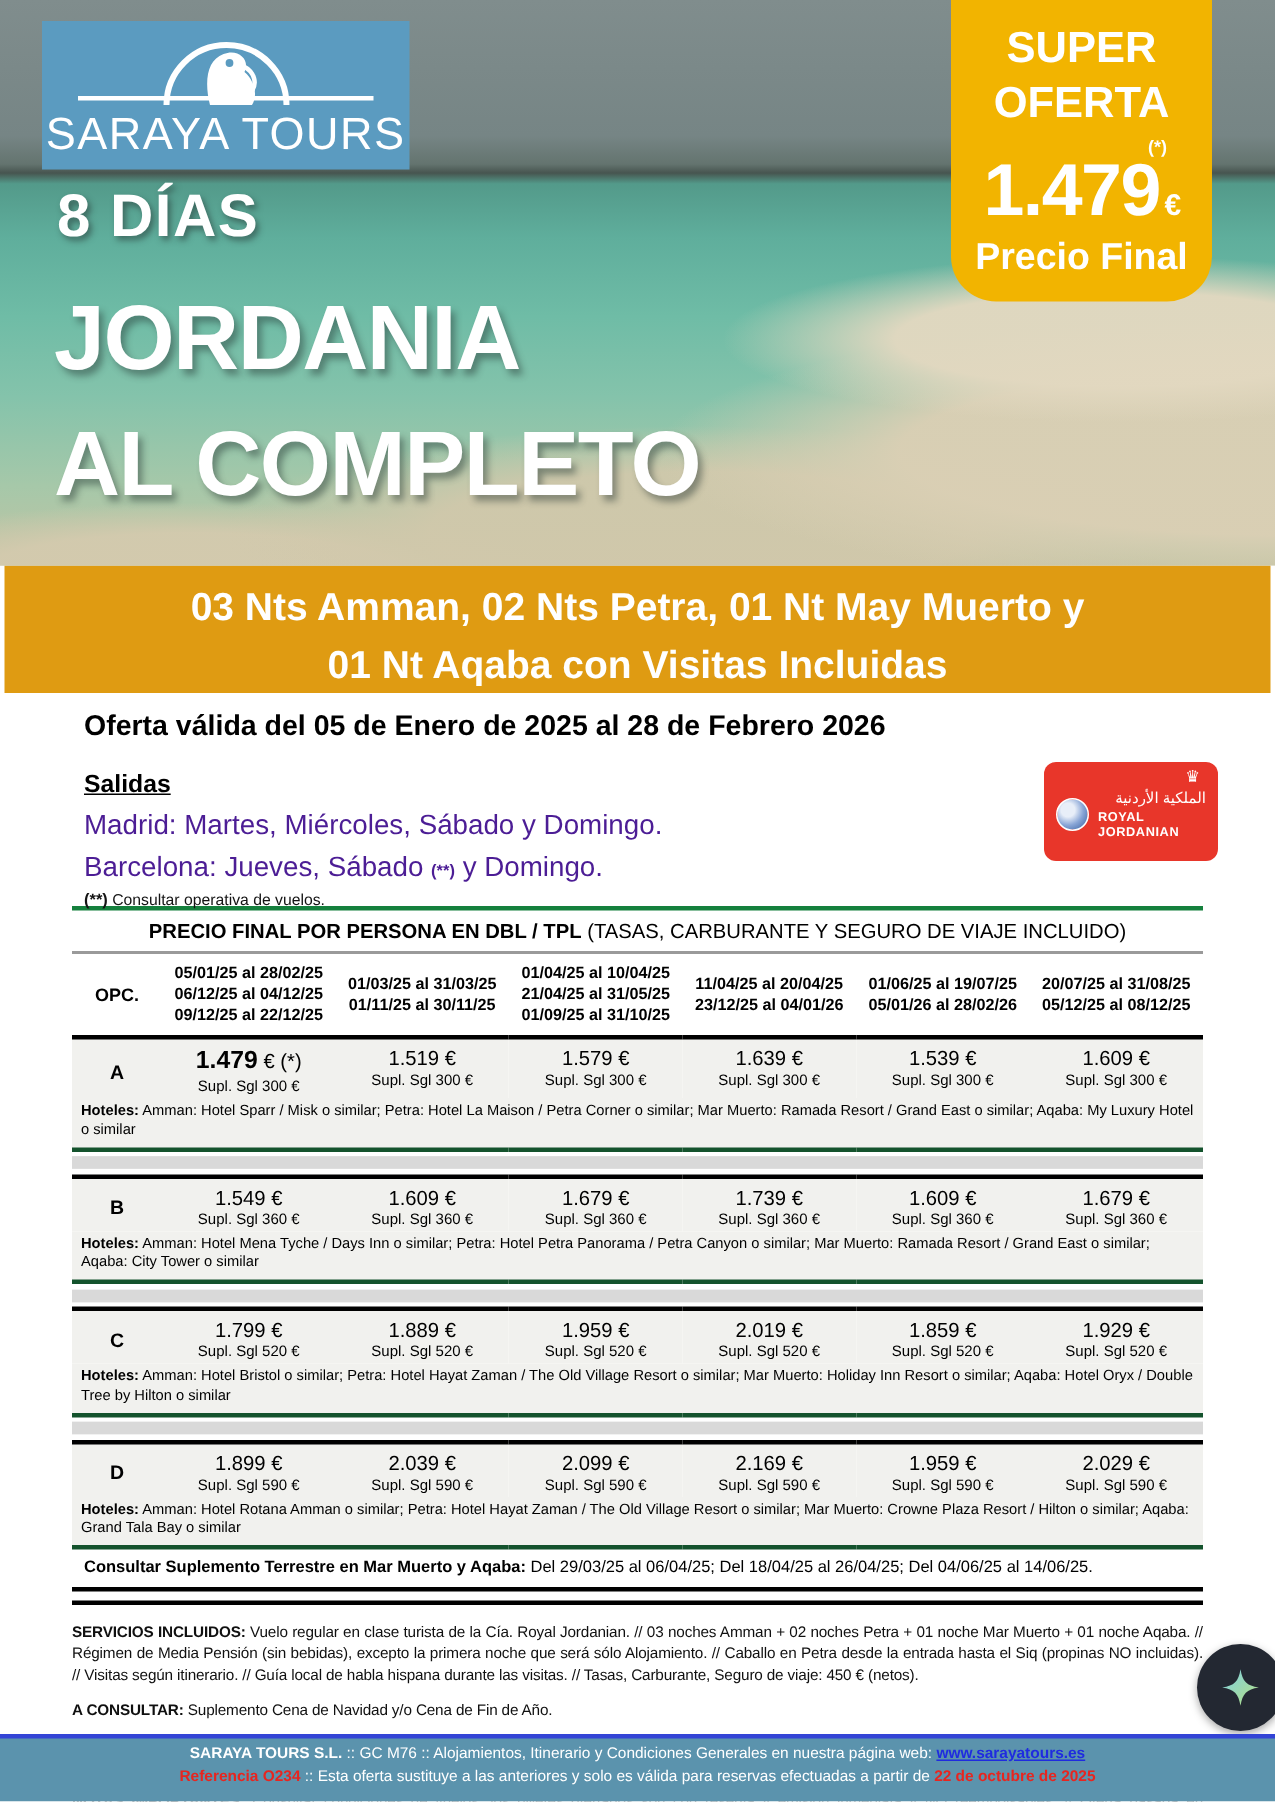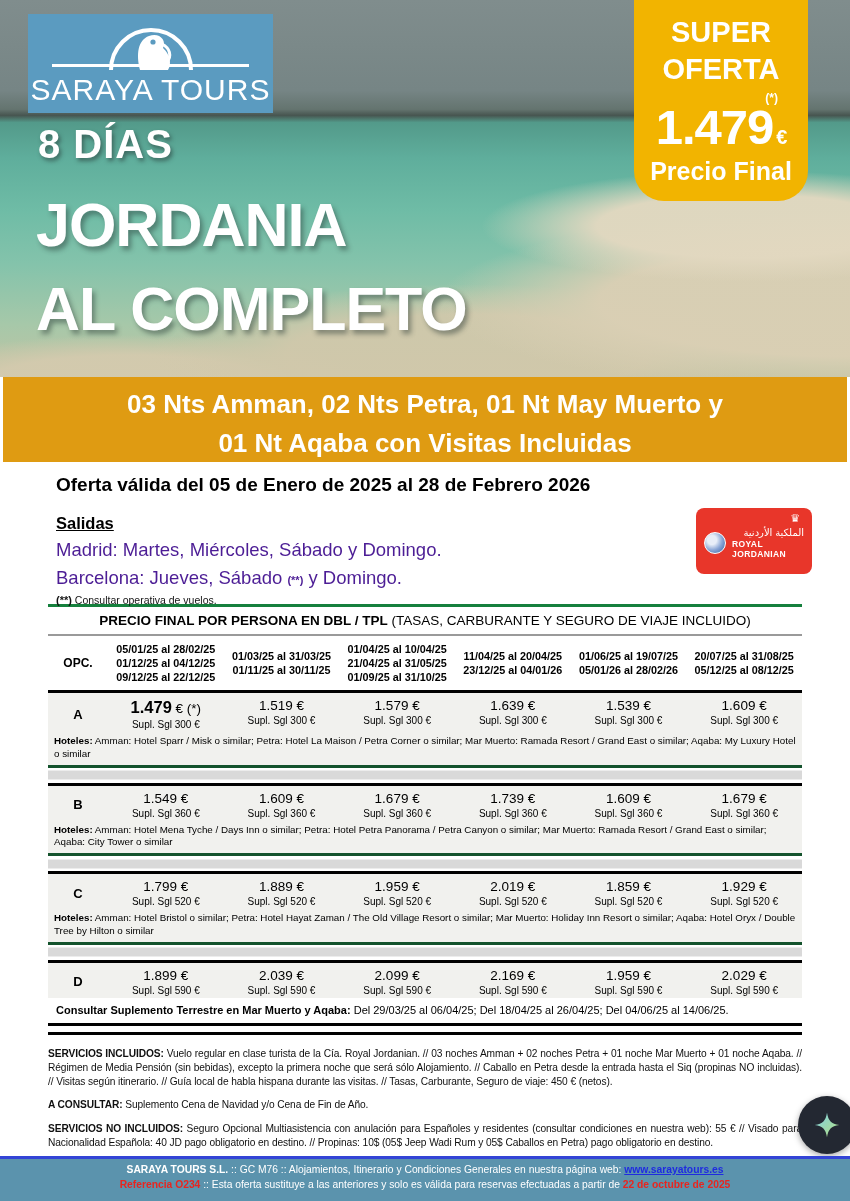--- a/index.html
+++ b/index.html
@@ -167,21 +167,21 @@
           <col>
           <col>
           <col>
           <col>
         </colgroup>
       <tbody>
           <tr class="head">
         <th class="opc">OPC.</th>
         <th class="dates">
           <div>05/01/25 al 28/02/25</div>
-              <div>01/12/25 al 04/12/25</div>
+              <div>06/12/25 al 04/12/25</div>
               <div>09/12/25 al 22/12/25</div>
         </th>
         <th class="dates">
           <div>01/03/25 al 31/03/25</div>
               <div>01/11/25 al 30/11/25</div>
         </th>
         <th class="dates">
           <div>01/04/25 al 10/04/25</div>
               <div>21/04/25 al 31/05/25</div>
               <div>01/09/25 al 31/10/25</div>
@@ -321,20 +321,23 @@
               <div class="ps">Supl. Sgl 590 €</div>
             </td>
         <td>
               <div class="pv">1.959 €</div>
               <div class="ps">Supl. Sgl 590 €</div>
             </td>
         <td>
               <div class="pv">2.029 €</div>
               <div class="ps">Supl. Sgl 590 €</div>
             </td>
+      </tr>
+      <tr class="hotels">
+        <td colspan="7"><span class="hl">Hoteles:</span><span> Amman: Hotel Rotana Amman o similar; Petra: Hotel Hayat Zaman / The Old Village Resort o similar;  Mar Muerto: Crowne Plaza Resort / Hilton o similar; Aqaba: Grand Tala Bay o similar</span></td>
       </tr>
     </tbody>
       </table>
 
     <div class="consultar"><b>Consultar Suplemento Terrestre en Mar Muerto y Aqaba:</b><span> Del 29/03/25 al 06/04/25; Del 18/04/25 al 26/04/25; Del 04/06/25 al 14/06/25.</span></div>
     <div class="dbl"></div>
   </div>
 
   <div class="sections">
     <p><b>SERVICIOS INCLUIDOS:</b><span> Vuelo regular en clase turista de la Cía. Royal Jordanian. // 03 noches Amman + 02 noches Petra + 01 noche Mar Muerto + 01 noche Aqaba. // Régimen de Media Pensión (sin bebidas), excepto la primera noche que será sólo Alojamiento. // Caballo en Petra desde la entrada hasta el Siq (propinas NO incluidas). // Visitas según itinerario. // Guía local de habla hispana durante las visitas. // Tasas, Carburante, Seguro de viaje: 450 € (netos).</span></p>

